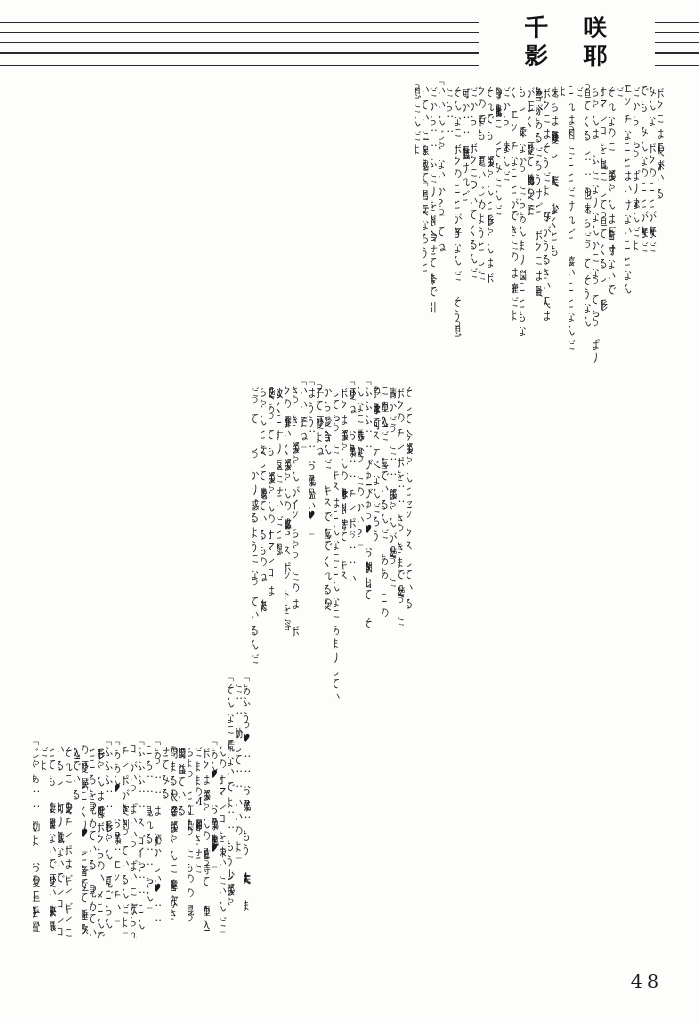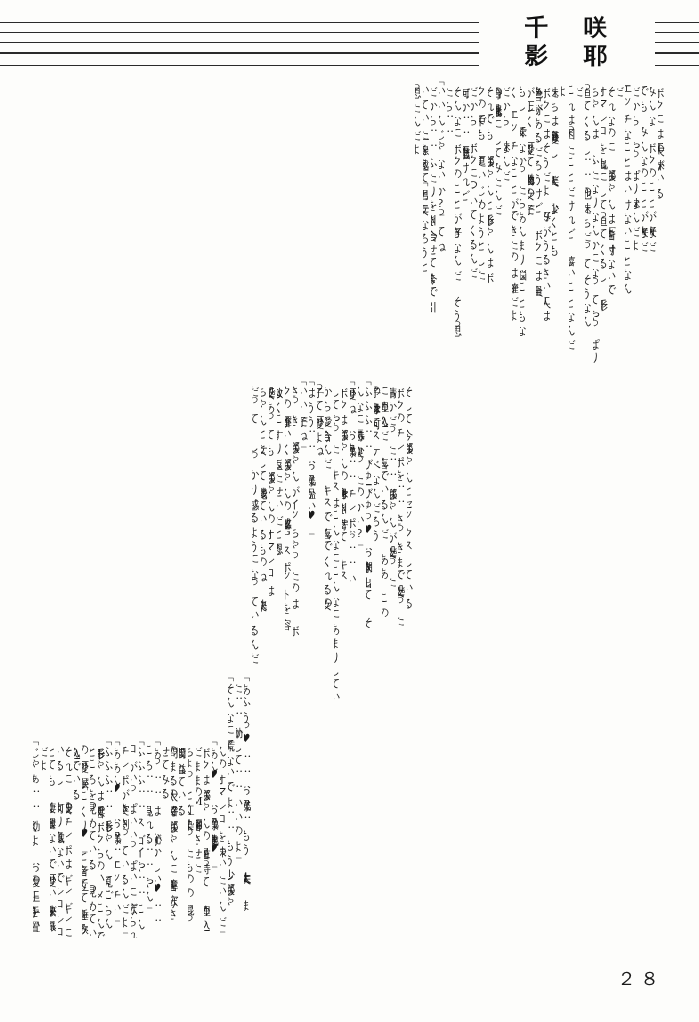--- a/index.html
+++ b/index.html
@@ -207,15 +207,15 @@
     <div class="col off3">ところを見つめている。見つめているけれど……あ</div>
     <div class="col off3">の可愛い喉が「こくり♥」と音を立てて唾を飲み</div>
     <div class="col off3">込んでいる。</div>
     <div class="col off3">それに、彼女のチンポはギンギンに勃起して</div>
     <div class="col off3">いるし、何より意識しないでシコシコしている</div>
     <div class="col off3">とても、凄く興奮しないで可愛いい映像が撮れそう</div>
     <div class="col off3">だよ。</div>
     <div class="col off3">「じゃぁ……動くよ。お腹の上に手を置いてさ、</div>
   </div>
 
-  <div class="page-number">２８</div>
+  <div class="page-number">48</div>
 
 </div>
 
 </body></html>

